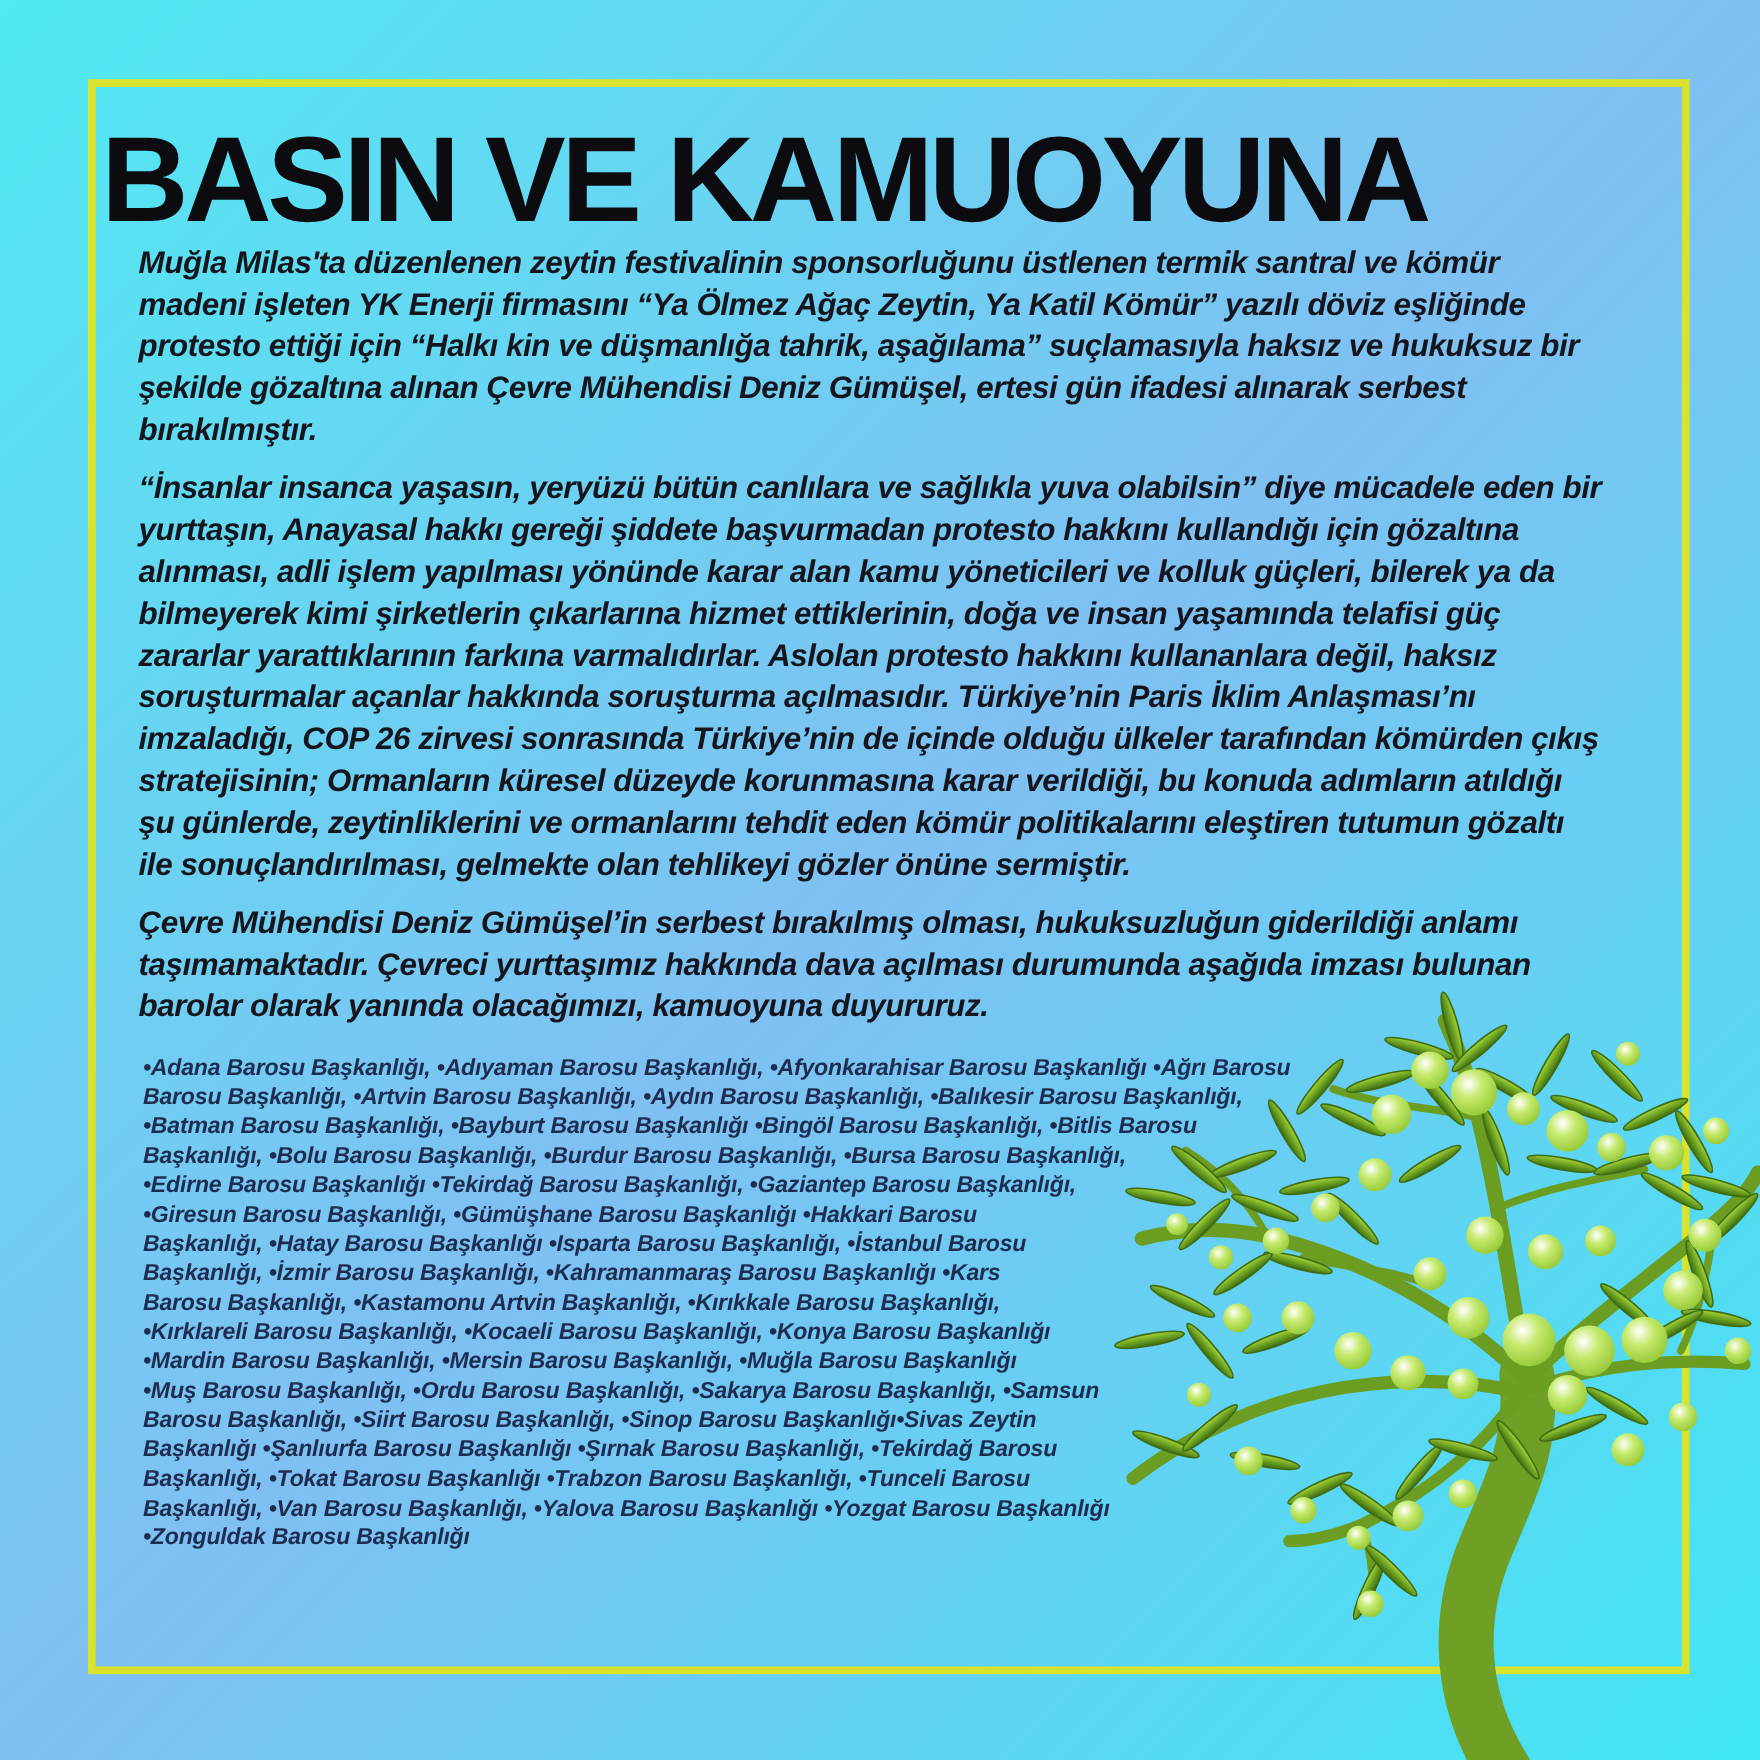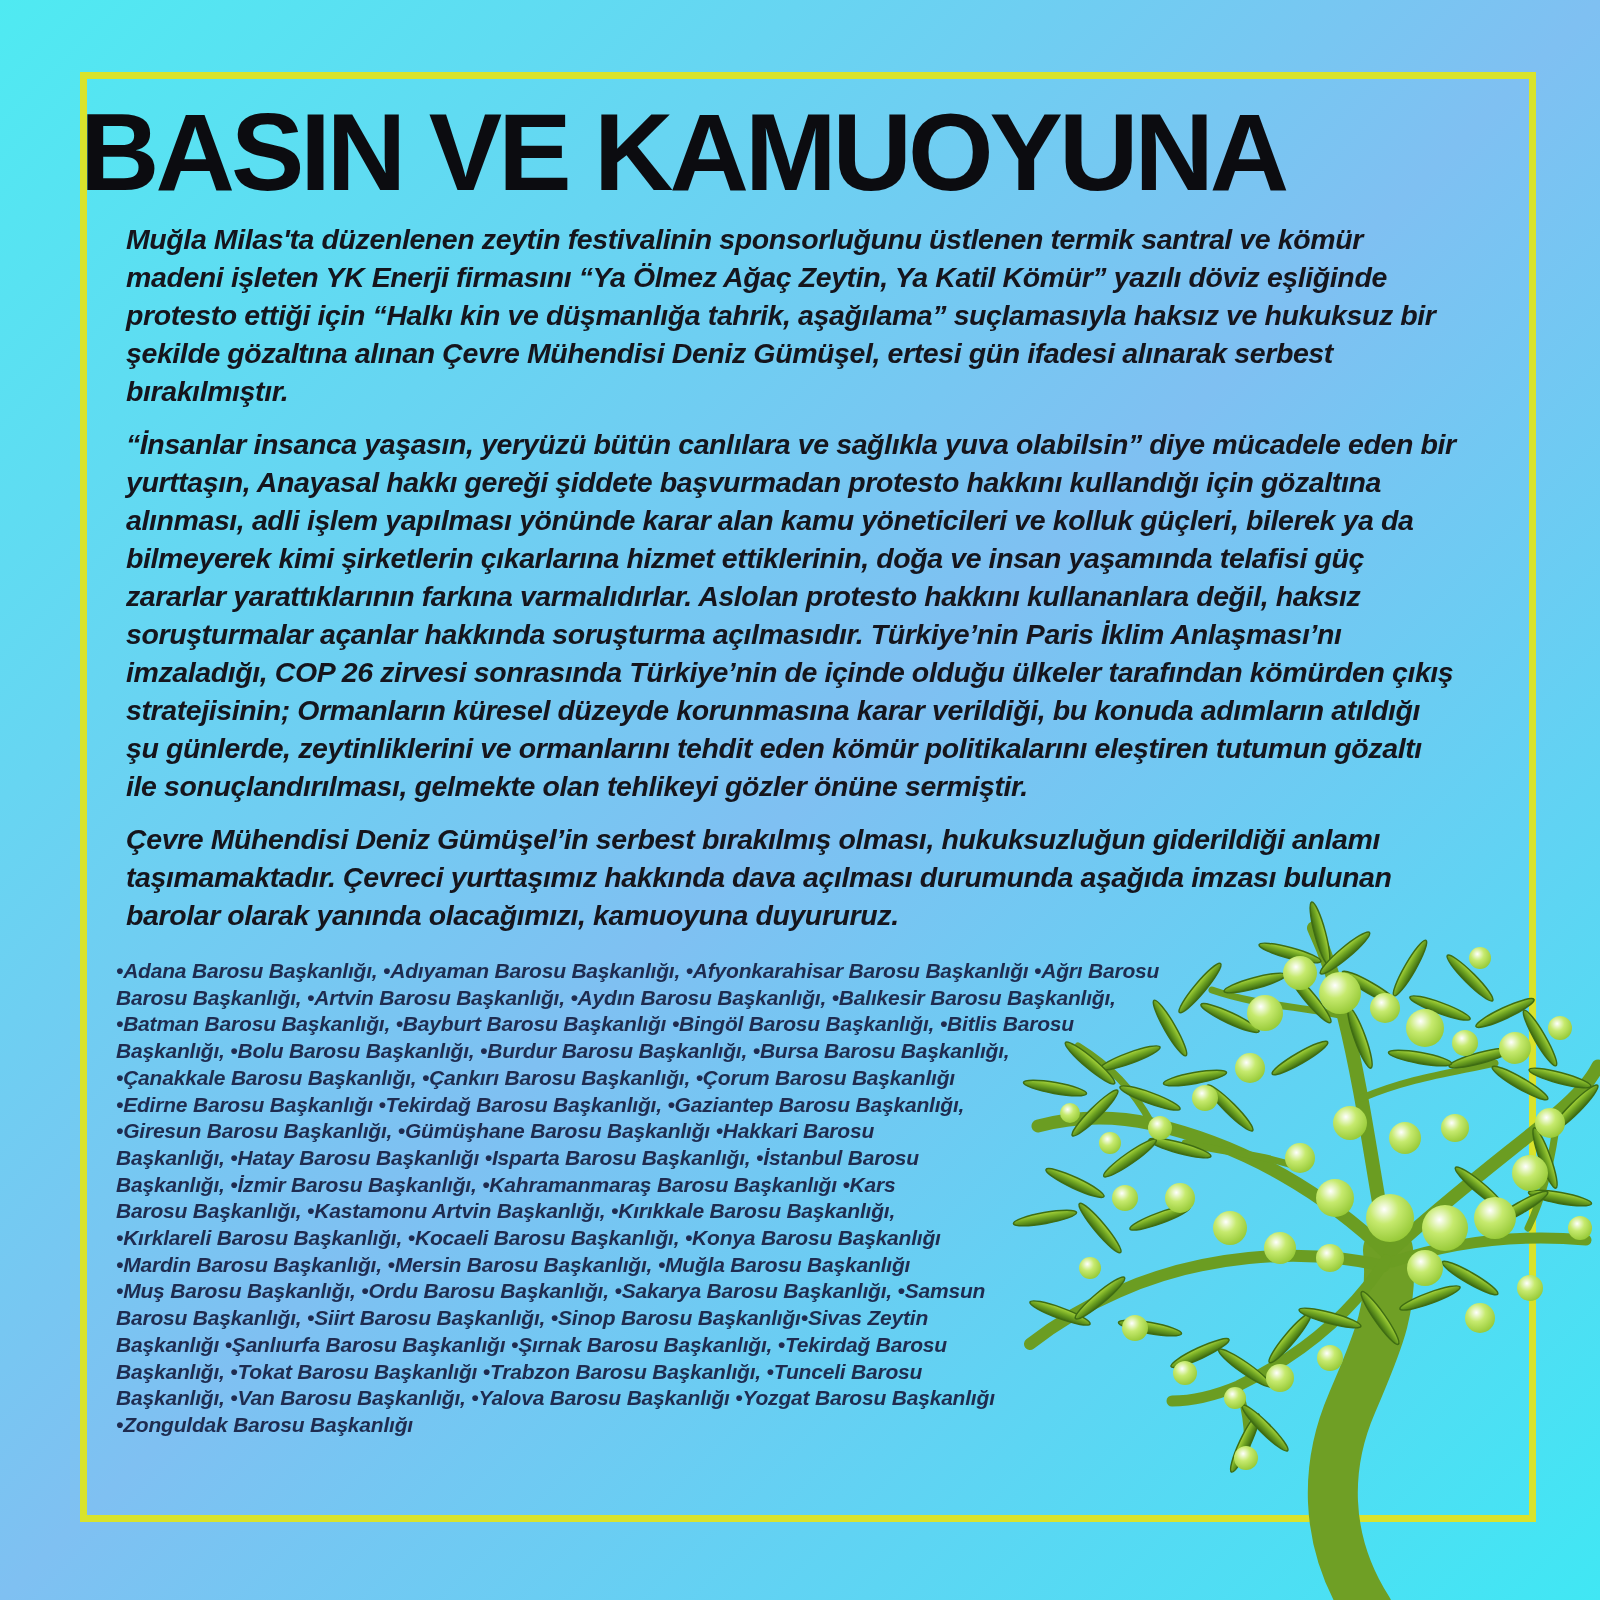--- a/index.html
+++ b/index.html
@@ -13,21 +13,21 @@
   .frame{
     position:absolute;
     left:80px;top:72px;width:1456px;height:1450px;
     border:7px solid #d9e32c;
     box-sizing:border-box;
     z-index:1;
   }
   .page-title{
     position:absolute;
     left:80px;top:88px;width:1204px;
-    margin:0;
+    margin:12px;
     text-align:center;
     font-size:110px;
     font-weight:900;
     letter-spacing:-4px;
     color:#0c0c10;
     z-index:2;
     white-space:nowrap;
   }
   .body-text{
     position:absolute;
@@ -38,21 +38,21 @@
     margin:0 0 15px 0;
     font-size:28.5px;
     line-height:38px;
     font-weight:700;
     letter-spacing:-0.4px;
     color:#15151d;
     font-style:italic;
   }
   .baro-list{
     position:absolute;
-    left:116px;top:958px;width:1200px;
+    left:130px;top:958px;width:1200px;
     z-index:2;
   }
   .baro-list div{
     font-size:21px;
     line-height:26.7px;
     font-weight:700;
     font-style:italic;
     letter-spacing:-0.2px;
     color:#1e2c50;
     white-space:nowrap;
@@ -77,21 +77,20 @@
     <p>Muğla Milas'ta düzenlenen zeytin festivalinin sponsorluğunu üstlenen termik santral ve kömür madeni işleten YK Enerji firmasını “Ya Ölmez Ağaç Zeytin, Ya Katil Kömür” yazılı döviz eşliğinde protesto ettiği için “Halkı kin ve düşmanlığa tahrik, aşağılama” suçlamasıyla haksız ve hukuksuz bir şekilde gözaltına alınan Çevre Mühendisi Deniz Gümüşel, ertesi gün ifadesi alınarak serbest bırakılmıştır.</p>
     <p>“İnsanlar insanca yaşasın, yeryüzü bütün canlılara ve sağlıkla yuva olabilsin” diye mücadele eden bir yurttaşın, Anayasal hakkı gereği şiddete başvurmadan protesto hakkını kullandığı için gözaltına alınması, adli işlem yapılması yönünde karar alan kamu yöneticileri ve kolluk güçleri, bilerek ya da bilmeyerek kimi şirketlerin çıkarlarına hizmet ettiklerinin, doğa ve insan yaşamında telafisi güç zararlar yarattıklarının farkına varmalıdırlar. Aslolan protesto hakkını kullananlara değil, haksız soruşturmalar açanlar hakkında soruşturma açılmasıdır. Türkiye’nin Paris İklim Anlaşması’nı imzaladığı, COP 26 zirvesi sonrasında Türkiye’nin de içinde olduğu ülkeler tarafından kömürden çıkış stratejisinin; Ormanların küresel düzeyde korunmasına karar verildiği, bu konuda adımların atıldığı şu günlerde, zeytinliklerini ve ormanlarını tehdit eden kömür politikalarını eleştiren tutumun gözaltı ile sonuçlandırılması, gelmekte olan tehlikeyi gözler önüne sermiştir.</p>
     <p>Çevre Mühendisi Deniz Gümüşel’in serbest bırakılmış olması, hukuksuzluğun giderildiği anlamı taşımamaktadır. Çevreci yurttaşımız hakkında dava açılması durumunda aşağıda imzası bulunan barolar olarak yanında olacağımızı, kamuoyuna duyururuz.</p>
   </div>
 
   <div class="baro-list">
     <div>•Adana Barosu Başkanlığı, •Adıyaman Barosu Başkanlığı, •Afyonkarahisar Barosu Başkanlığı •Ağrı Barosu</div>
     <div>Barosu Başkanlığı, •Artvin Barosu Başkanlığı, •Aydın Barosu Başkanlığı, •Balıkesir Barosu Başkanlığı,</div>
     <div>•Batman Barosu Başkanlığı, •Bayburt Barosu Başkanlığı •Bingöl Barosu Başkanlığı, •Bitlis Barosu</div>
     <div>Başkanlığı, •Bolu Barosu Başkanlığı, •Burdur Barosu Başkanlığı, •Bursa Barosu Başkanlığı,</div>
-    <div>•Çanakkale Barosu Başkanlığı, •Çankırı Barosu Başkanlığı, •Çorum Barosu Başkanlığı</div>
     <div>•Edirne Barosu Başkanlığı •Tekirdağ Barosu Başkanlığı, •Gaziantep Barosu Başkanlığı,</div>
     <div>•Giresun Barosu Başkanlığı, •Gümüşhane Barosu Başkanlığı •Hakkari Barosu</div>
     <div>Başkanlığı, •Hatay Barosu Başkanlığı •Isparta Barosu Başkanlığı, •İstanbul Barosu</div>
     <div>Başkanlığı, •İzmir Barosu Başkanlığı, •Kahramanmaraş Barosu Başkanlığı •Kars</div>
     <div>Barosu Başkanlığı, •Kastamonu Artvin Başkanlığı, •Kırıkkale Barosu Başkanlığı,</div>
     <div>•Kırklareli Barosu Başkanlığı, •Kocaeli Barosu Başkanlığı, •Konya Barosu Başkanlığı</div>
     <div>•Mardin Barosu Başkanlığı, •Mersin Barosu Başkanlığı, •Muğla Barosu Başkanlığı</div>
     <div>•Muş Barosu Başkanlığı, •Ordu Barosu Başkanlığı, •Sakarya Barosu Başkanlığı, •Samsun</div>
     <div>Barosu Başkanlığı, •Siirt Barosu Başkanlığı, •Sinop Barosu Başkanlığı•Sivas Zeytin</div>
     <div>Başkanlığı •Şanlıurfa Barosu Başkanlığı •Şırnak Barosu Başkanlığı, •Tekirdağ Barosu</div>

